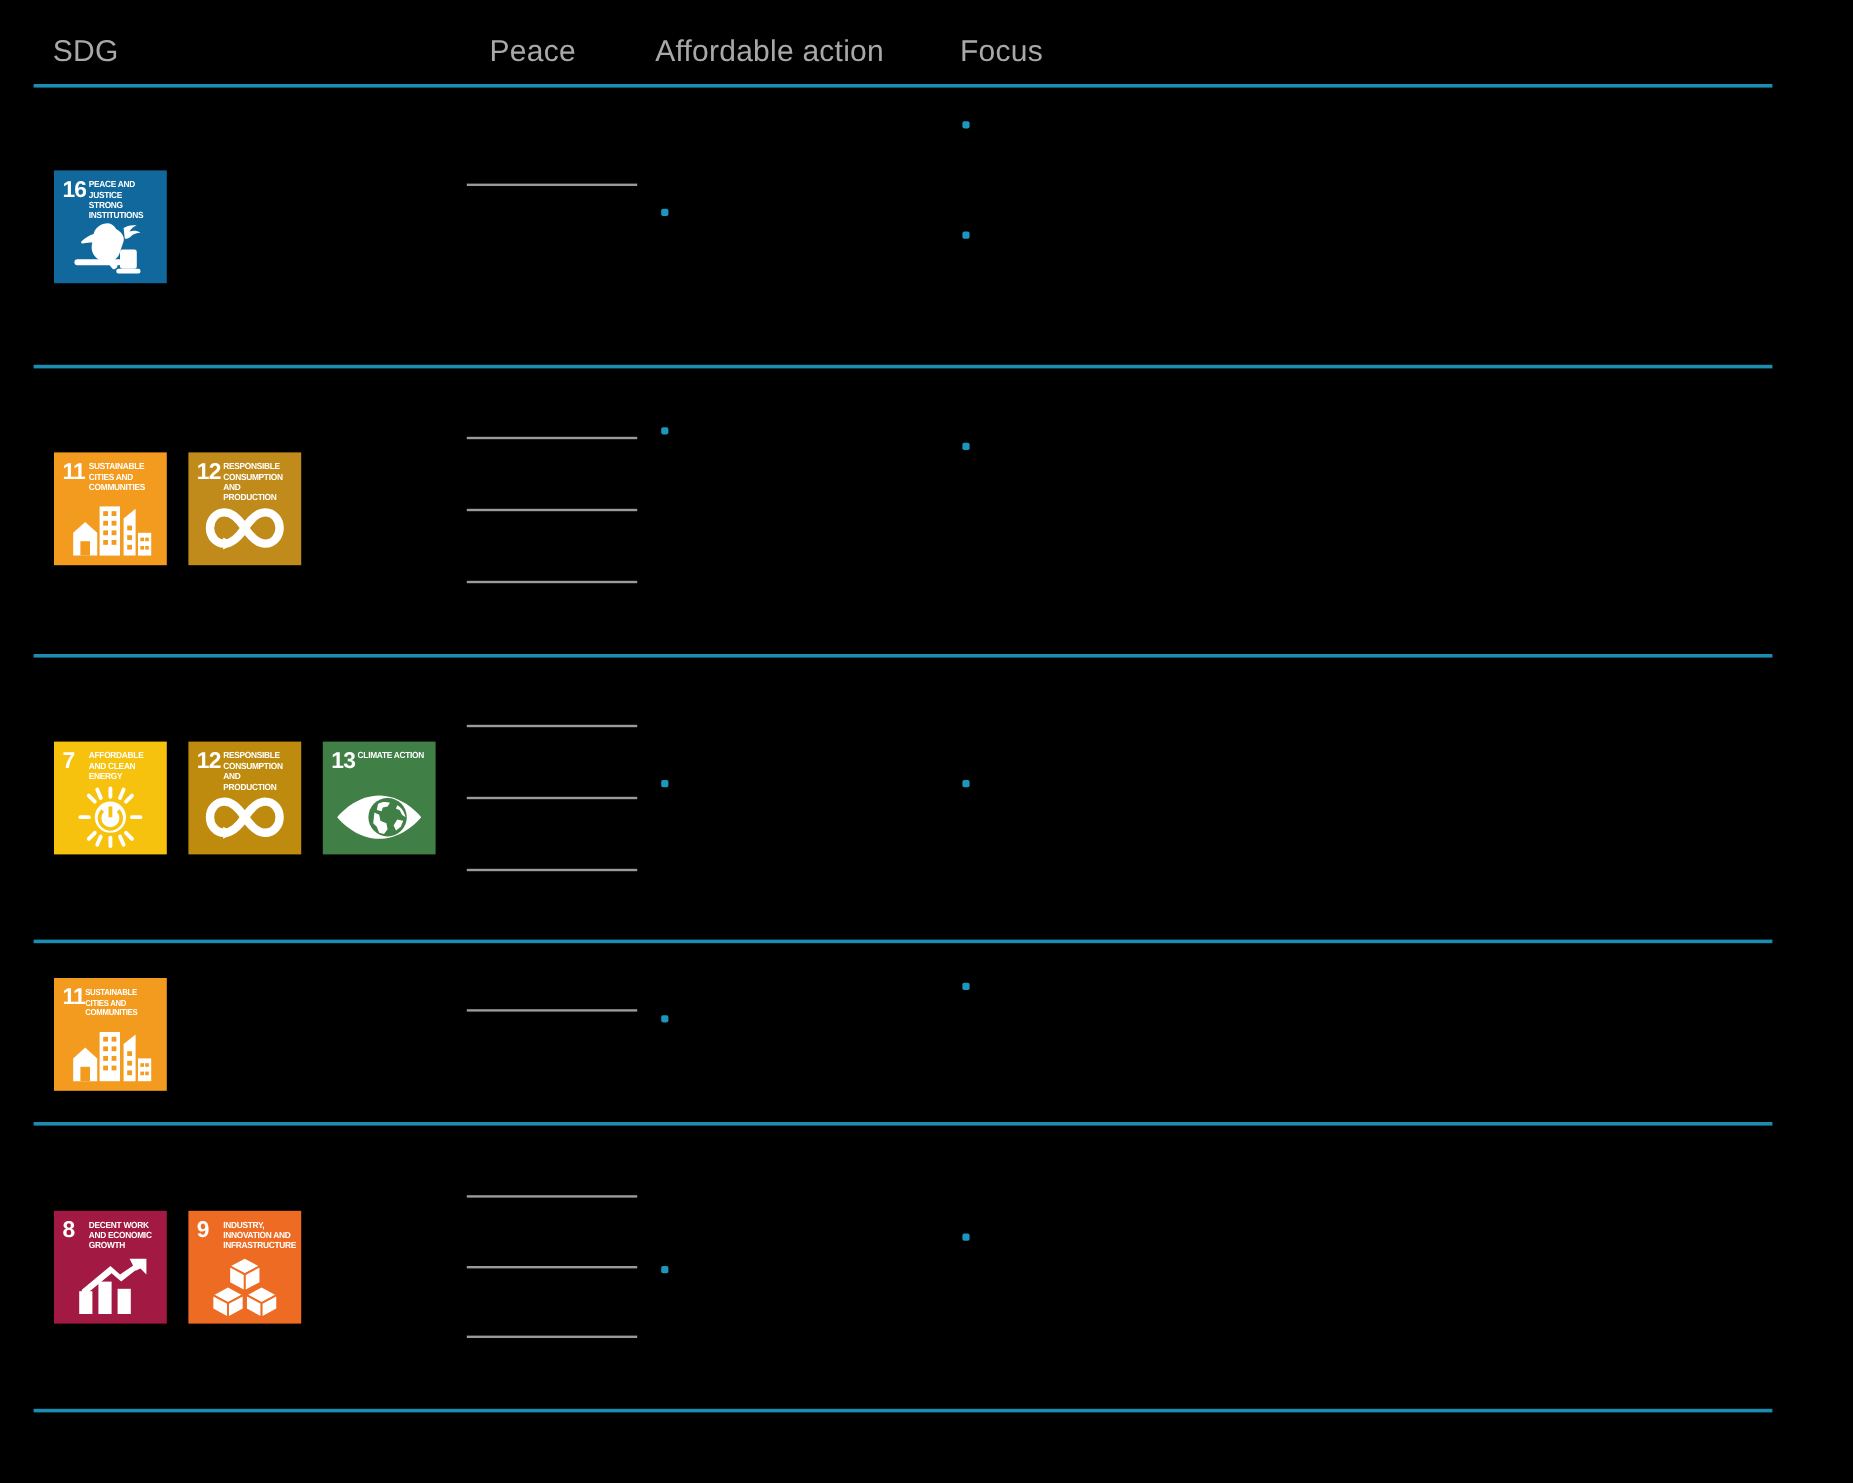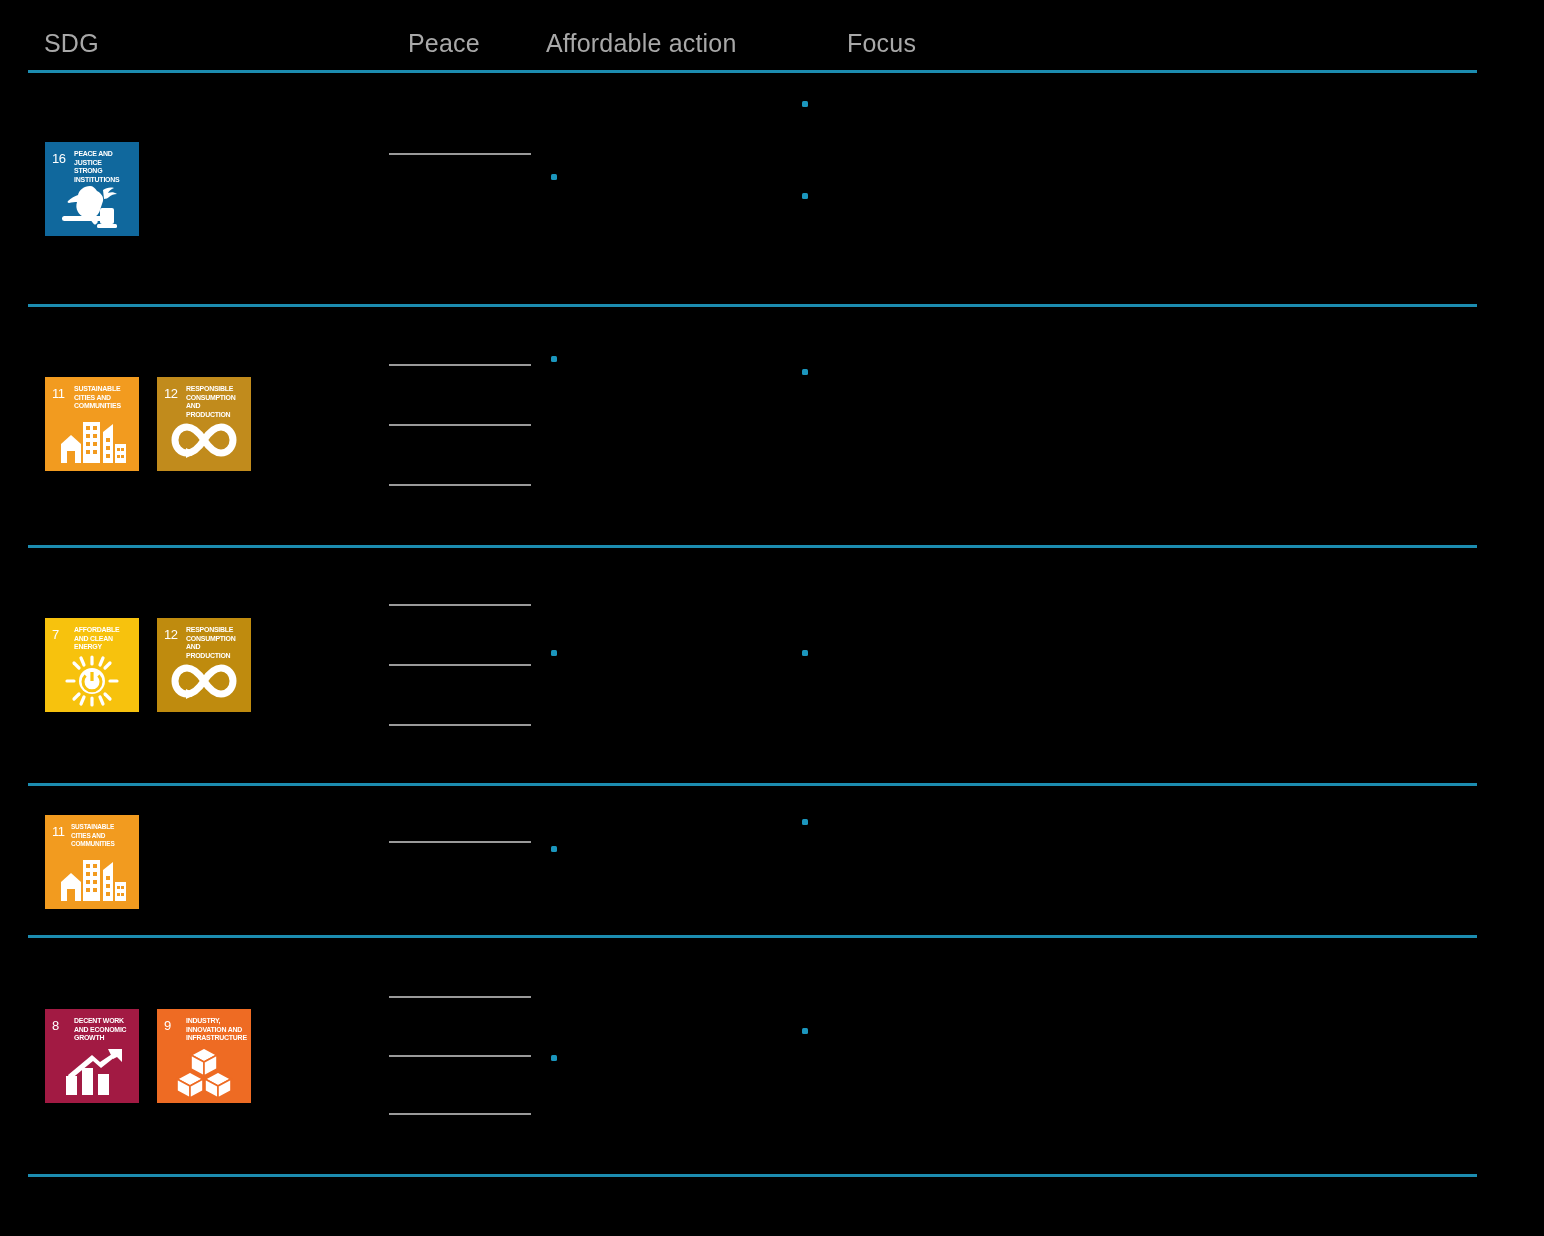--- a/index.html
+++ b/index.html
@@ -37,21 +37,21 @@
     top: 29px;
     font-size: 25px;
     font-weight: 400;
     color: #a8a8a8;
     letter-spacing: 0.2px;
     white-space: nowrap;
   }
   .col-head.c-sdg     { left: 44px; }
   .col-head.c-goals   { left: 408px; }
   .col-head.c-action  { left: 546px; }
-  .col-head.c-focus   { left: 800px; margin-left: 47px; }
+  .col-head.c-focus   { left: 800px; }
 
   
   .divider {
     position: absolute;
     left: 28px;
     width: 1449px;
     height: 3px;
     background: #1c8cb0;
   }
 
@@ -75,22 +75,22 @@
     height: 94px;
     position: relative;
     overflow: hidden;
     flex: 0 0 auto;
   }
   .sdg-num {
     position: absolute;
     left: 7px;
     top: 7px;
     font-family: "Liberation Sans", sans-serif;
-    font-weight: 400;
-    font-size: 13px;
+    font-weight: 700;
+    font-size: 19px;
     line-height: 19px;
     color: #ffffff;
     letter-spacing: -0.6px;
   }
   .sdg-title {
     position: absolute;
     left: 29px;
     top: 8px;
     right: 4px;
     font-family: "Liberation Sans", sans-serif;
@@ -266,20 +266,36 @@
       <div class="sdg-tile" style="background:#bf8b0e;">
         <div class="sdg-num">12</div>
         <div class="sdg-title">Responsible consumption and production</div>
         <div class="sdg-art">
           <svg width="72" height="44" viewBox="0 0 72 44">
             <path fill="none" stroke="#fff" stroke-width="7" stroke-linecap="round" d="M36 22c-6-9-11-13-17-13-7 0-12 6-12 13s5 13 12 13c6 0 11-4 17-13 6-9 11-13 17-13 7 0 12 6 12 13s-5 13-12 13c-6 0-11-4-17-13z"></path>
             <path fill="#fff" d="M18 30l10 5-10 5z"></path>
           </svg>
         </div>
       </div>
+      <div class="sdg-tile" style="background:#407f46;">
+        <div class="sdg-num">13</div>
+        <div class="sdg-title">Climate action</div>
+        <div class="sdg-art">
+          <svg width="74" height="44" viewBox="0 0 74 44">
+            <path fill="#fff" d="M37 4C20 4 7 16 2 22c5 6 18 18 35 18s30-12 35-18C67 16 54 4 37 4z"></path>
+            <circle cx="44" cy="22" r="16" fill="#407f46"></circle>
+            <g fill="#fff">
+              <path d="M36 11c3-2 7-2 10-1l-2 3-4 1-1 3-4-1z"></path>
+              <path d="M52 12c4 2 6 6 7 10l-3-2-2-4-3-1z"></path>
+              <path d="M33 18l4 2 1 5 5 2 1 5-3 4-4-1-2-5-3-3z"></path>
+              <path d="M52 24l5 1-2 5-4 3-2-4z"></path>
+            </g>
+          </svg>
+        </div>
+      </div>
     </div>
     <div class="goal-line" style="top:604px;"></div>
     <div class="goal-line" style="top:664px;"></div>
     <div class="goal-line" style="top:724px;"></div>
     <div class="bullet action" style="top:650px;"></div>
     <div class="bullet focus" style="top:650px;"></div>
   </div>
 
   <div class="row">
     <div class="sdg-tiles" style="top:815px;">

